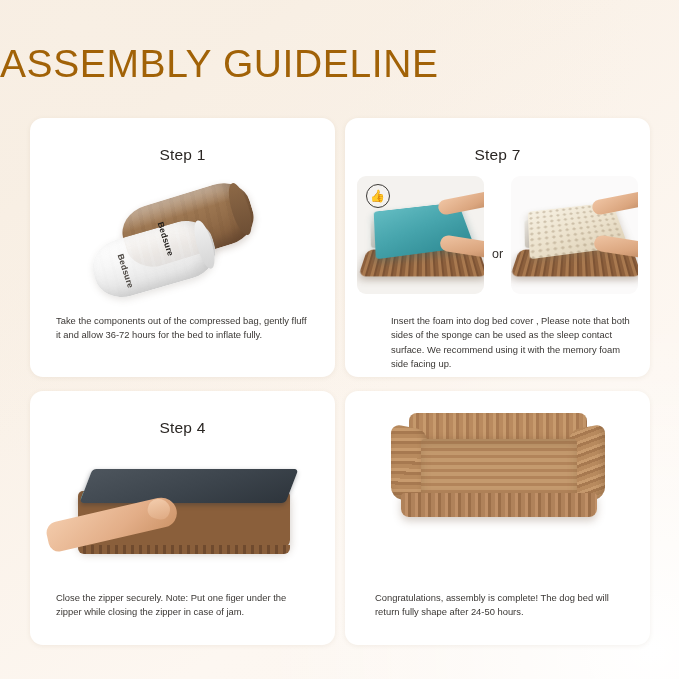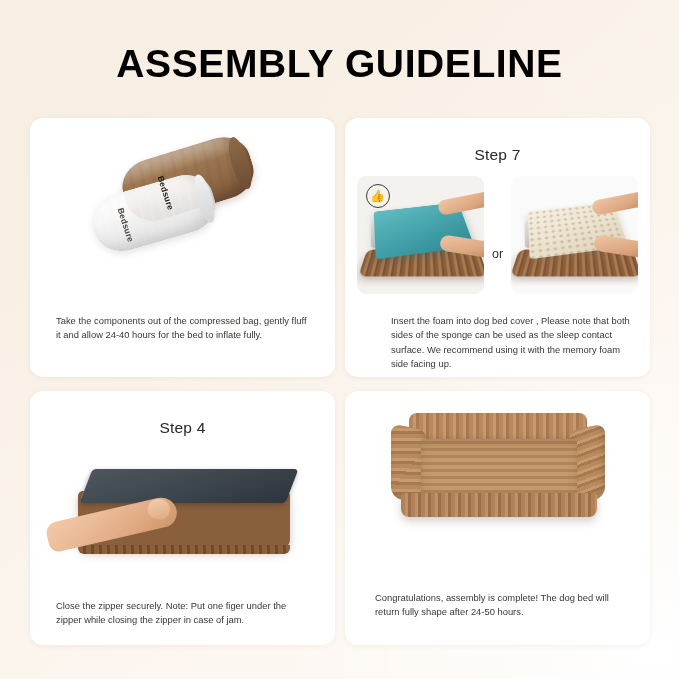--- a/index.html
+++ b/index.html
@@ -14,25 +14,24 @@
       linear-gradient(145deg, #f6ecdf 0%, #faf2e9 38%, #fdf7f1 70%, #fcf6f0 100%);
     overflow: hidden;
     position: relative;
   }
 
   .page { width: 679px; height: 679px; position: relative; }
 
   .page-title {
     position: absolute;
     top: 42px; left: 0; right: 0;
-    text-align: center;
     font-size: 39px;
-    font-weight: bold;
+    font-weight: normal;
     letter-spacing: 0.6px;
-    color: #000000;
+    color: #a16207;
   }
 
   .grid {
     position: absolute;
     top: 118px; left: 30px;
     width: 620px; height: 528px;
     display: grid;
     grid-template-columns: 305px 305px;
     grid-template-rows: 259px 254px;
     column-gap: 10px;
@@ -59,21 +58,21 @@
 
   .caption {
     position: absolute;
     left: 26px; right: 22px;
     font-size: 9.4px;
     line-height: 1.52;
     color: #3a3734;
   }
   .caption.c1 { top: 196px; }
   .caption.c2 { top: 196px; left: 46px; right: 18px; }
-  .caption.c3 { top: 200px; margin-top: 8px; }
+  .caption.c3 { top: 200px; }
   .caption.c4 { top: 200px; left: 30px; right: 22px; }
 
   
   .bags { height: 125px; margin-top: 10px; position: relative; }
   .roll {
     position: absolute;
     border-radius: 30px / 26px;
   }
   .roll-brown {
     width: 132px; height: 62px;
@@ -288,27 +287,28 @@
 </head>
 <body>
 
 <div class="page">
 
   <h1 class="page-title">ASSEMBLY GUIDELINE</h1>
 
   <div class="grid">
 
     <div class="card">
+      <div class="step-title">Step 1</div>
       <div class="art bags">
         <div class="roll roll-brown"></div>
         <div class="roll roll-white"></div>
         <span class="brandmark bm1">Bedsure</span>
         <span class="brandmark bm2">Bedsure</span>
       </div>
-      <p class="caption c1">Take the components out of the compressed bag, gently fluff it and allow 24-40 hours for the bed to inflate fully.</p>
+      <p class="caption c1">Take the components out of the compressed bag, gently fluff it and allow 36-72 hours for the bed to inflate fully.</p>
     </div>
 
     <div class="card">
       <div class="step-title">Step 7</div>
       <div class="art dual">
 
         <div class="subpanel left">
           <div class="thumb-icon">👍</div>
           <div class="mini-bed"></div>
           <div class="foam-under"></div>

